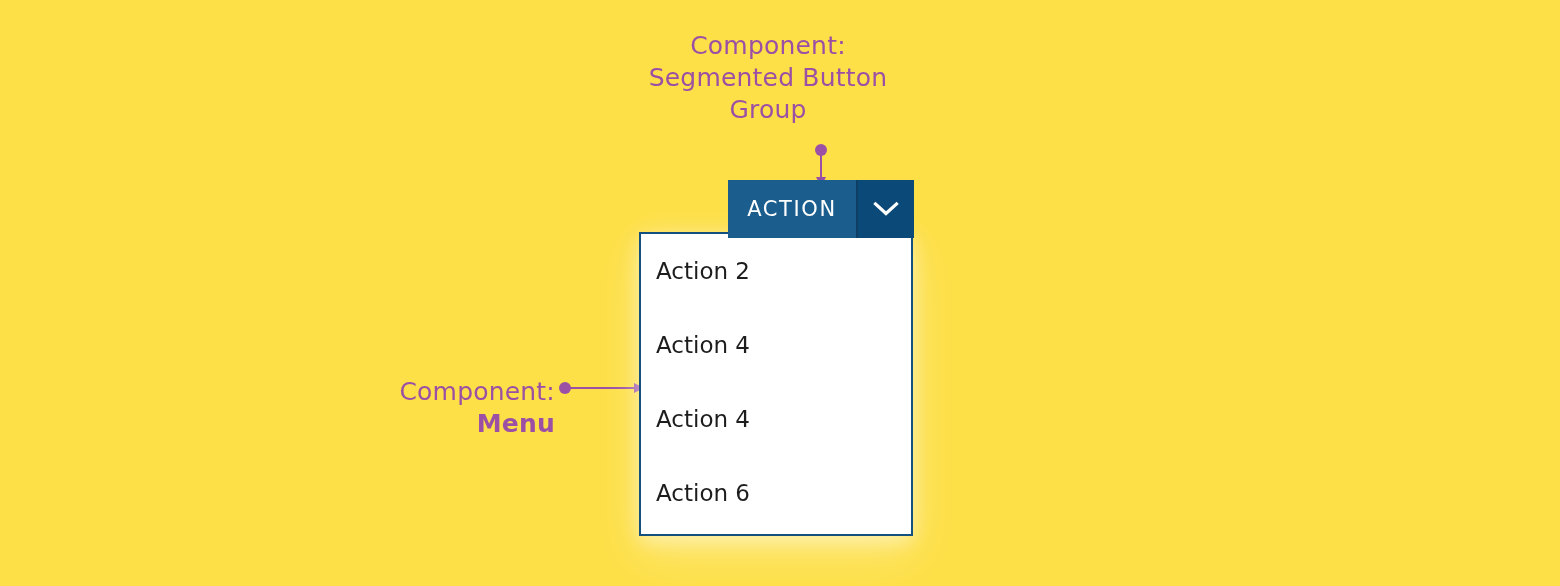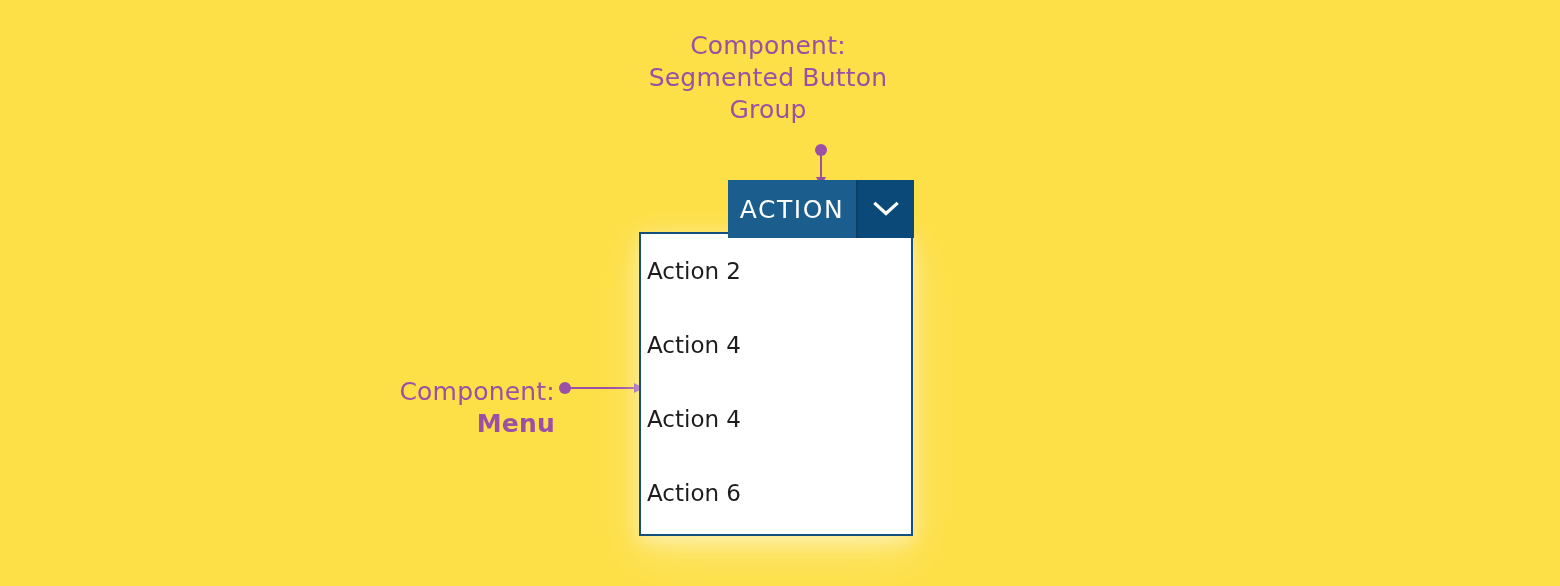--- a/index.html
+++ b/index.html
@@ -147,21 +147,21 @@
     align-items: stretch;
     z-index: 4;
   }
   .seg-primary {
     width: 128px;
     background: #1B5E8E;
     color: #FFFFFF;
     display: flex;
     align-items: center;
     justify-content: center;
-    font-size: 25px;
+    font-size: 21px;
     font-weight: 400;
     letter-spacing: 1.6px;
     border: none;
     padding: 0;
     box-sizing: border-box;
     font-family: "DejaVu Sans", "Liberation Sans", sans-serif;
     cursor: pointer;
   }
   .seg-divider {
     width: 2px;
@@ -207,21 +207,21 @@
   }
   .menu-list {
     list-style: none;
     margin: 0;
     padding: 0;
   }
   .menu-item {
     height: 74px;
     display: flex;
     align-items: center;
-    padding-left: 6px;
+    padding-left: 15px;
     box-sizing: border-box;
     font-size: 23px;
     color: #1D1D1D;
     font-weight: 400;
     cursor: pointer;
     font-family: "DejaVu Sans", "Liberation Sans", sans-serif;
     text-align: right;
   }
 </style>
 </head>

